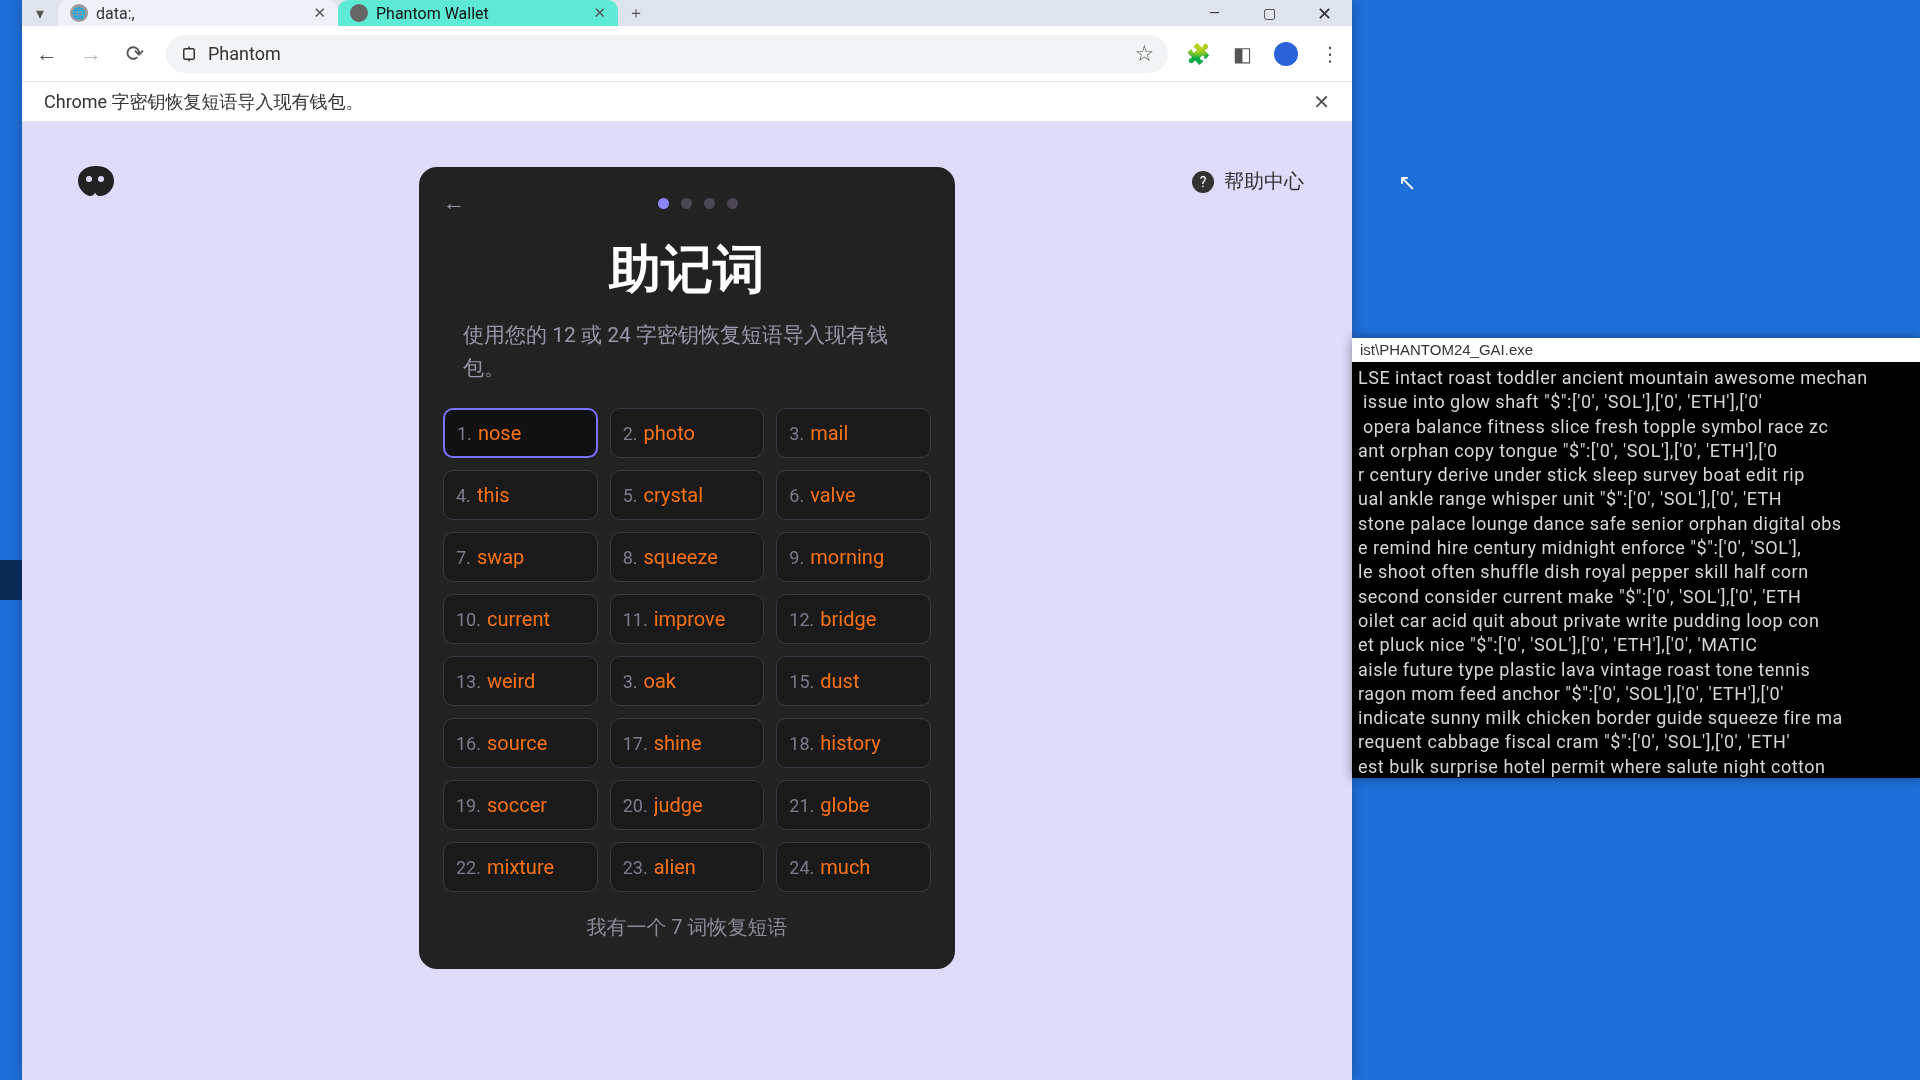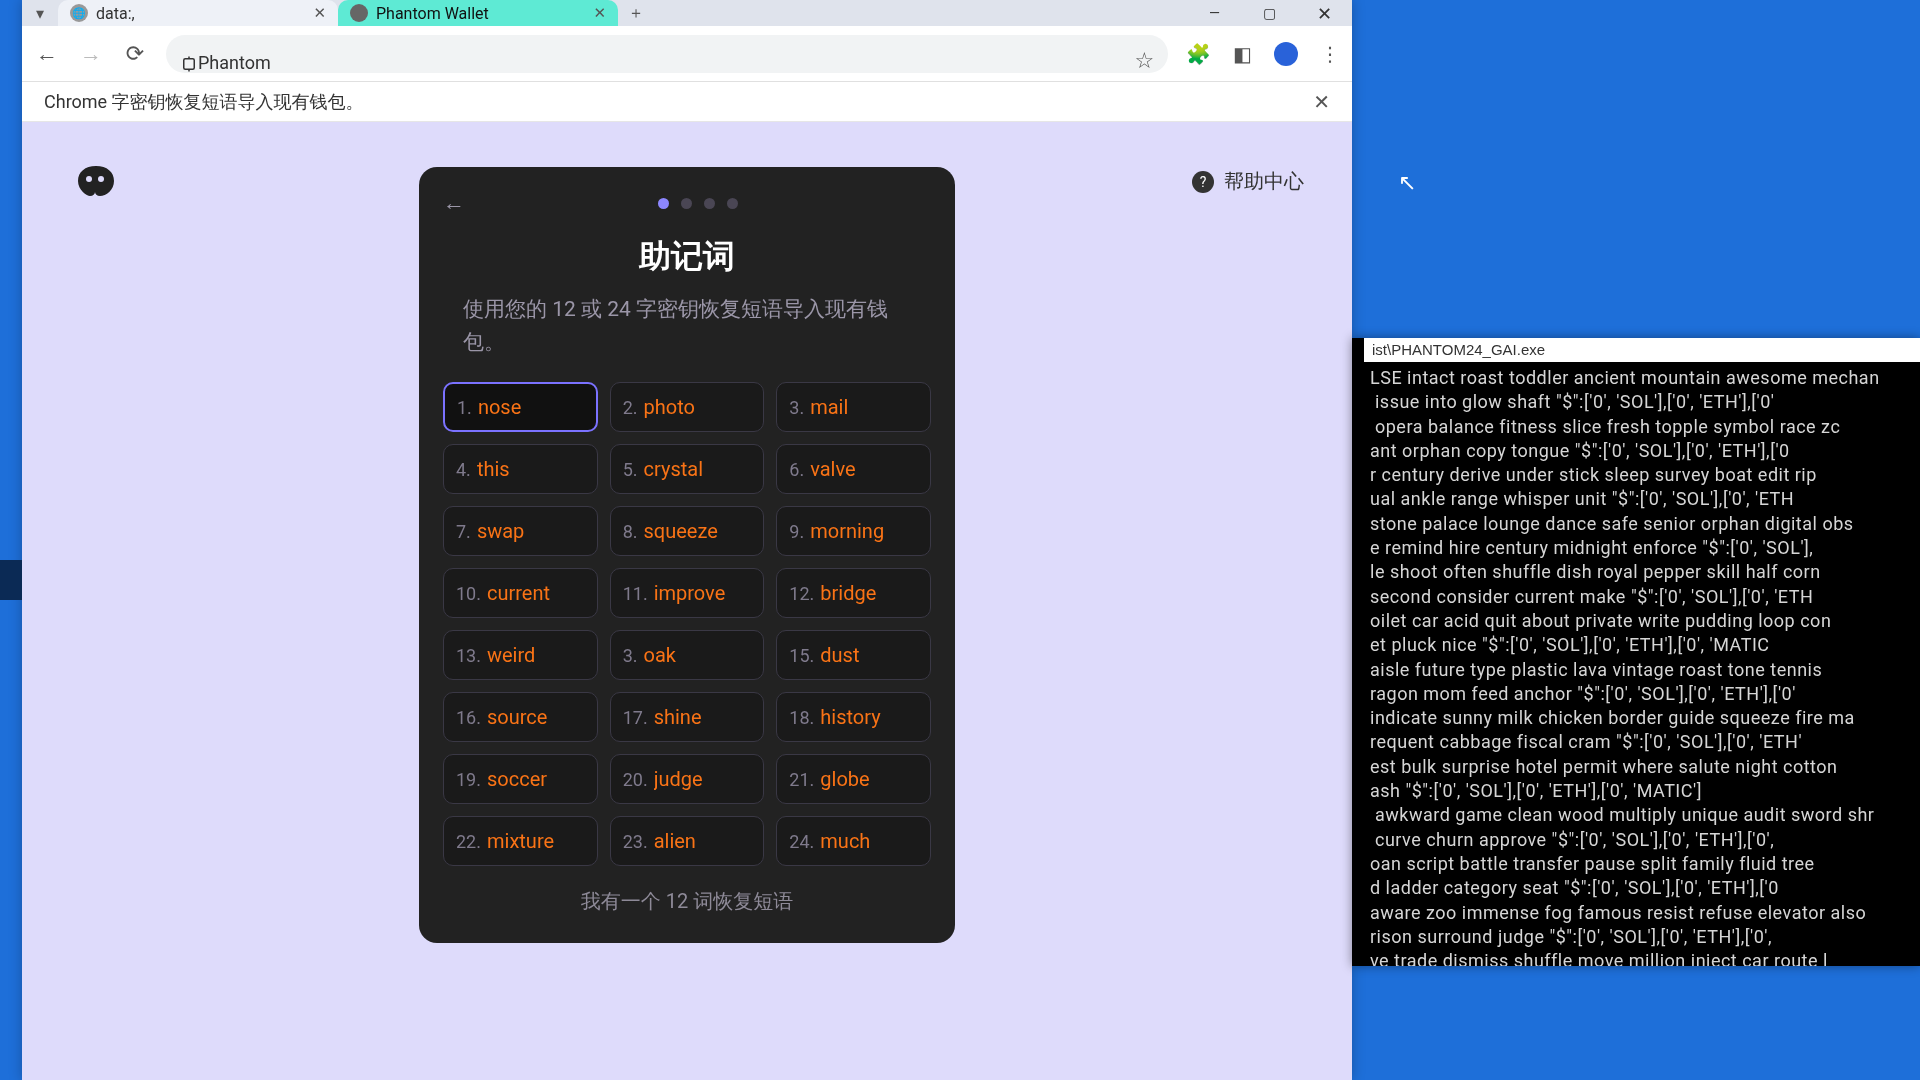--- a/index.html
+++ b/index.html
@@ -39,21 +39,21 @@
 
 
 .toolbar {
   height:56px; background:#fff; border-bottom:1px solid #e0e0e0;
   display:flex; align-items:center; padding:0 12px; gap:18px;
 }
 .toolbar .navbtn { width:26px; text-align:center; color:#555; font-size:22px; }
 .toolbar .navbtn.disabled { color:#bbb; }
 .omnibox {
   flex:1; height:38px; background:#f1f3f4; border-radius:20px;
-  display:flex; align-items:flex-end; padding:0 14px; 
+  display:flex; align-items:center; padding:0 14px; gap:10px;
   font-size:18px; color:#333;
 }
 .omnibox .ext-icon { width:18px; height:18px; }
 .omnibox .ext-label { color:#333; }
 .omnibox .url { color:#666; }
 .omnibox .star { margin-left:auto; color:#555; font-size:22px; }
 .toolbar-icons { display:flex; gap:22px; align-items:center; color:#555; font-size:20px;}
 .avatar-dot { width:24px;height:24px;border-radius:50%;background:#2962d9; }
 
 
@@ -80,21 +80,21 @@
 .card {
   position:absolute; left:50%; top:45px; transform:translateX(-50%);
   width:536px; background:#222; border-radius:18px;
   padding:24px 24px 28px; color:#ddd;
 }
 .card-header { display:flex; align-items:center; height:24px; margin-bottom:20px;}
 .back-arrow { color:#9b96a8; font-size:22px; }
 .dots { margin:0 auto; display:flex; gap:12px; }
 .dot { width:11px;height:11px;border-radius:50%;background:#4a4654;}
 .dot.active { background:#8d87ff; }
-.card h1 { text-align:center; font-size:32px; font-weight:600; color:#fff; margin-bottom:14px;}
+.card h1 { text-align:center; font-size:52px; font-weight:600; color:#fff; margin-bottom:14px;}
 .card p.sub { text-align:left; font-size:21px; color:#9b96a8; line-height:1.55; margin:0 20px 24px;}
 
 .seed-grid { display:grid; grid-template-columns:repeat(3,1fr); gap:12px 12px; }
 .seed-cell {
   background:#1a1a1a; border:1px solid #3a3845; border-radius:10px;
   height:50px; display:flex; align-items:center; padding:0 12px;
   font-size:19px; color:#fff;
 }
 .seed-cell.focused { border:2px solid #7b72ff; background:#111; }
 .seed-cell .num { color:#7f7a8c; margin-right:6px; font-size:18px;}
@@ -106,26 +106,25 @@
   text-align:center; margin-top:22px; font-size:20px; color:#8e8a98;
 }
 .import-btn {
   margin-top:22px; width:100%; height:58px; border-radius:12px;
   background:#a9a2f2; color:#111; font-size:22px; font-weight:500;
   border:none; display:flex; align-items:center; justify-content:center;
 }
 
 
 .terminal {
-  position:absolute; left:1352px; top:338px; width:568px; height:628px;
+  position:absolute; left:1352px; top:338px; width:568px; height:440px;
   background:#000; color:#d6d6d6; font-family:"Consolas","Courier New",monospace;
   font-size:18px; line-height:1.35;
   box-shadow:0 0 10px rgba(0,0,0,.4);
   overflow:hidden;
-  padding-left:12px;
 }
 .term-title {
   height:24px; background:#fff; color:#333; font-size:15px;
   display:flex; align-items:center; padding:0 8px;
   font-family:-apple-system,sans-serif;
 }
 .term-body { padding:4px 6px; white-space:pre; overflow:hidden; letter-spacing:.5px;}
 
 
 .desk-edge {
@@ -317,21 +316,21 @@
           <div class="seed-cell">
             <span class="num">23.</span>
             <input value="alien" style="">
           </div>
           <div class="seed-cell">
             <span class="num">24.</span>
             <input value="much" style="">
           </div>
         </div>
 
-      <div class="toggle-12">我有一个 12 词恢复短语</div>
+      <div class="toggle-12">我有一个 7 词恢复短语</div>
 
     </div>
   </div>
 </div>
 
 <div class="terminal">
   <div class="term-title">ist\PHANTOM24_GAI.exe</div>
   <div class="term-body" id="term-body">LSE intact roast toddler ancient mountain awesome mechan
  issue into glow shaft "$":['0', 'SOL'],['0', 'ETH'],['0'
  opera balance fitness slice fresh topple symbol race zc

